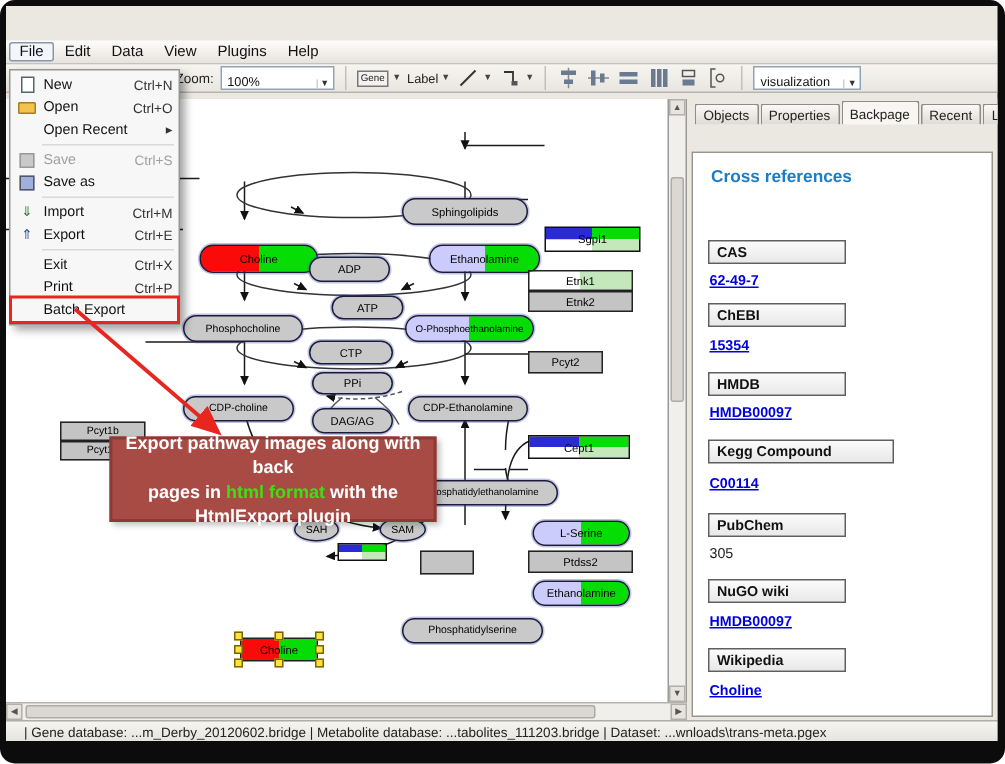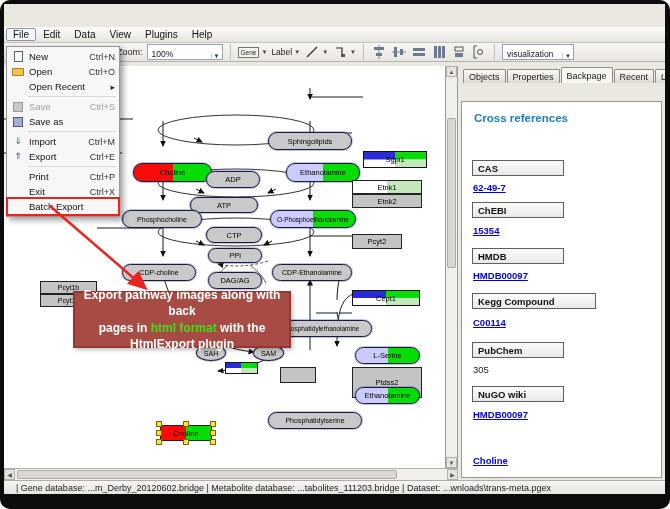--- a/index.html
+++ b/index.html
@@ -234,41 +234,41 @@
   </svg>
 
   <div style="position:absolute;left:0;top:0;z-index:10">
     <div class="pill" style="left:264px;top:128px;width:84px;height:18px">Sphingolipids</div>
     <div class="gq" style="left:359px;top:147px;width:64px;height:17px">Sgpl1</div>
     <div class="pill rg" style="left:129px;top:159px;width:79px;height:19px">Choline</div>
     <div class="pill lg" style="left:282px;top:159px;width:74px;height:19px">Ethanolamine</div>
     <div class="pill" style="left:202px;top:167px;width:54px;height:17px">ADP</div>
     <div class="rectn wg" style="left:348px;top:176px;width:70px;height:14px">Etnk1</div>
     <div class="rectn" style="left:348px;top:190px;width:70px;height:14px">Etnk2</div>
-    <div class="pill" style="left:186px;top:193px;width:68px;height:16px">ATP</div>
+    <div class="pill" style="left:217px;top:193px;width:48px;height:16px">ATP</div>
     <div class="pill" style="left:118px;top:206px;width:80px;height:18px;font-size:7px">Phosphocholine</div>
     <div class="pill lg" style="left:266px;top:206px;width:86px;height:18px;font-size:6.5px">O-Phosphoethanolamine</div>
     <div class="pill" style="left:202px;top:223px;width:56px;height:16px">CTP</div>
     <div class="rectn" style="left:348px;top:230px;width:50px;height:15px">Pcyt2</div>
     <div class="rectn" style="left:36px;top:277px;width:57px;height:13px;font-size:7px">Pcyt1b</div>
     <div class="rectn" style="left:36px;top:290px;width:57px;height:13px;font-size:7px">Pcyt1a</div>
     <div class="pill" style="left:204px;top:244px;width:54px;height:15px">PPi</div>
     <div class="pill" style="left:118px;top:260px;width:74px;height:17px;font-size:7px">CDP-choline</div>
     <div class="pill" style="left:204px;top:268px;width:54px;height:17px">DAG/AG</div>
     <div class="pill" style="left:268px;top:260px;width:80px;height:17px;font-size:7px">CDP-Ethanolamine</div>
     <div class="gq" style="left:348px;top:286px;width:68px;height:16px">Cept1</div>
     <div class="pill" style="left:204px;top:296px;width:52px;height:16px">CMP</div>
     <div class="pill gg" style="left:96px;top:316px;width:104px;height:17px;font-size:6.5px">Phosphatidylcholines</div>
     <div class="pill" style="left:266px;top:316px;width:102px;height:17px;font-size:6.5px">Phosphatidylethanolamine</div>
     <div class="eln" style="left:192px;top:341px;width:30px;height:16px">SAH</div>
     <div class="eln" style="left:249px;top:341px;width:31px;height:16px">SAM</div>
     <div class="gq" style="left:221px;top:358px;width:33px;height:12px"></div>
     <div class="rectn" style="left:276px;top:363px;width:36px;height:16px"></div>
     <div class="pill lg" style="left:351px;top:343px;width:65px;height:17px">L-Serine</div>
-    <div class="rectn" style="left:348px;top:363px;width:70px;height:31px">Ptdss2</div>
+    <div class="rectn" style="left:348px;top:363px;width:70px;height:15px">Ptdss2</div>
     <div class="pill lg" style="left:351px;top:383px;width:65px;height:17px">Ethanolamine</div>
     <div class="pill" style="left:264px;top:408px;width:94px;height:17px;font-size:7px">Phosphatidylserine</div>
 
     <div class="selwrap" style="left:152px;top:417px;width:60px;height:24px">
       <div class="selnode">Choline</div>
       <div class="handle" style="left:0;top:0"></div>
       <div class="handle" style="left:27px;top:0"></div>
       <div class="handle" style="right:0;top:0"></div>
       <div class="handle" style="left:0;top:9px"></div>
       <div class="handle" style="right:0;top:9px"></div>
@@ -311,20 +311,21 @@
       <div class="sechead" style="top:100px;width:92px">ChEBI</div>
       <div class="secval" style="top:123px">15354</div>
       <div class="sechead" style="top:146px;width:92px">HMDB</div>
       <div class="secval" style="top:168px">HMDB00097</div>
       <div class="sechead" style="top:191px;width:124px">Kegg Compound</div>
       <div class="secval" style="top:215px">C00114</div>
       <div class="sechead" style="top:240px;width:92px">PubChem</div>
       <div class="secval plain" style="top:262px">305</div>
       <div class="sechead" style="top:284px;width:92px">NuGO wiki</div>
       <div class="secval" style="top:307px">HMDB00097</div>
+      <div class="sechead" style="top:330px;width:92px">Wikipedia</div>
       <div class="secval" style="top:353px">Choline</div>
       <div class="exprhead" style="top:374px">Expression data</div>
     </div>
   </div>
 
   <div class="popup">
     <div class="pmi">
       <span class="micon">
             <span class="ic-new"></span>
           </span>
@@ -369,27 +370,27 @@
     <div class="pmi">
       <span class="micon">
             <span class="ic-exp">⇑</span>
           </span>
       <span class="mlabel">Export</span>
           <span class="msc">Ctrl+E</span>
     </div>
     <div class="psep"></div>
     <div class="pmi">
       <span class="micon"></span>
+      <span class="mlabel">Exit</span>
+          <span class="msc">Ctrl+X</span>
+    </div>
+    <div class="pmi">
+      <span class="micon"></span>
       <span class="mlabel">Print</span>
           <span class="msc">Ctrl+P</span>
-    </div>
-    <div class="pmi">
-      <span class="micon"></span>
-      <span class="mlabel">Exit</span>
-          <span class="msc">Ctrl+X</span>
     </div>
     <div class="pmi redbox">
       <span class="micon"></span>
       <span class="mlabel">Batch Export</span>
           <span class="msc"></span>
     </div>
   </div>
 
   <svg class="redoverlay" viewBox="0 0 661 490">
     <defs>

